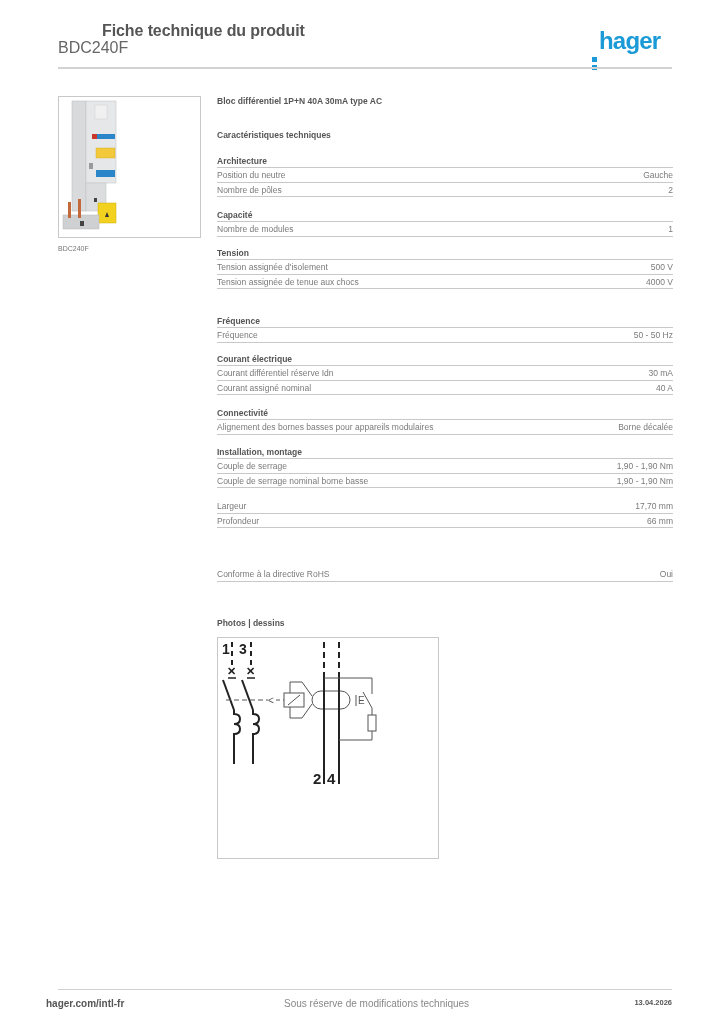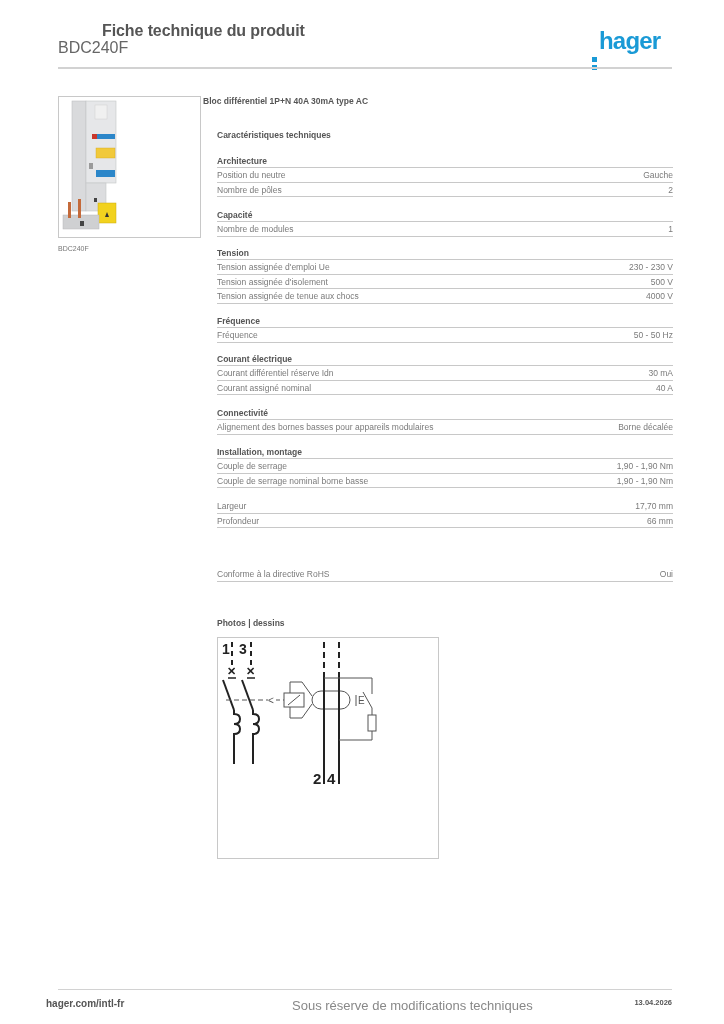--- a/index.html
+++ b/index.html
@@ -8,34 +8,34 @@
 
   .header-title { position: absolute; left: 58px; top: 22px; font-size: 16px; font-weight: bold; color: #555; letter-spacing: -0.1px; margin-left: 44px; }
   .header-ref { position: absolute; left: 58px; top: 39px; font-size: 16px; color: #666; }
   .logo { position: absolute; left: 592px; top: 28px; font-size: 24px; font-weight: bold; color: #1a9ad6; letter-spacing: -0.8px; line-height: 26px; }
   .logo .colon { display: inline-block; width: 6px; position: relative; margin-right: 1px; }
   .logo .colon i { position: absolute; left: 0; width: 5px; height: 5px; background: #1a9ad6; }
   .header-rule { position: absolute; left: 58px; top: 67px; width: 614px; height: 2px; background: #d2d2d2; }
 
   .photo-box { position: absolute; left: 58px; top: 96px; width: 143px; height: 142px; border: 1px solid #c8c8c8; background: #fff; overflow: hidden; }
   .photo-caption { position: absolute; left: 58px; top: 245px; font-size: 7px; color: #777; }
-  .product-name { position: absolute; left: 203px; top: 96px; font-size: 8.5px; font-weight: bold; color: #555; }
+  .product-name { position: absolute; left: 217px; top: 96px; font-size: 8.5px; font-weight: bold; color: #555; }
   .chars-title { position: absolute; left: 217px; top: 130px; font-size: 8.5px; font-weight: bold; color: #555; }
 
   .section { position: absolute; left: 217px; width: 456px; }
   .section-title { font-size: 8.5px; font-weight: bold; color: #555; height: 13px; line-height: 12px; border-bottom: 1px solid #c8c8c8; }
   .row { display: flex; justify-content: space-between; height: 14.6px; line-height: 14px; font-size: 8.5px; color: #7a7a7a; border-bottom: 1px solid #c8c8c8; }
   .row .v { text-align: right; }
 
   .photos-title { position: absolute; left: 217px; top: 618px; font-size: 8.5px; font-weight: bold; color: #555; }
   .diagram-box { position: absolute; left: 217px; top: 637px; width: 222px; height: 222px; border: 1px solid #c8c8c8; background: #fff; }
 
   .footer-rule { position: absolute; left: 58px; top: 989px; width: 614px; height: 1px; background: #d2d2d2; }
   .footer-left { position: absolute; left: 46px; top: 998px; font-size: 10px; font-weight: bold; color: #555; }
-  .footer-center { position: absolute; left: 292px; top: 998px; font-size: 13px; color: #888; }
+  .footer-center { position: absolute; left: 284px; top: 998px; font-size: 10px; color: #888; }
   .footer-right { position: absolute; right: 52px; top: 998px; font-size: 7.5px; font-weight: bold; color: #555; }
 </style>
 </head>
 <body>
 
 <div class="header-title">Fiche technique du produit</div>
 <div class="header-ref">BDC240F</div>
 <div class="logo"><span class="colon"><i style="top:8px"></i><i style="top:16px"></i></span><span>hager</span></div>
 <div class="header-rule"></div>
 
@@ -85,24 +85,20 @@
 <div class="section" style="top:209px">
   <div class="section-title">Capacité</div>
   <div class="row">
       <span>Nombre de modules</span>
       <span class="v">1</span>
     </div>
 </div>
 
 <div class="section" style="top:247px">
   <div class="section-title">Tension</div>
-  <div class="row">
-      <span>Tension assignée d'emploi Ue</span>
-      <span class="v">230 - 230 V</span>
-    </div>
   <div class="row">
       <span>Tension assignée d'isolement</span>
       <span class="v">500 V</span>
     </div>
   <div class="row">
       <span>Tension assignée de tenue aux chocs</span>
       <span class="v">4000 V</span>
     </div>
 </div>
 

